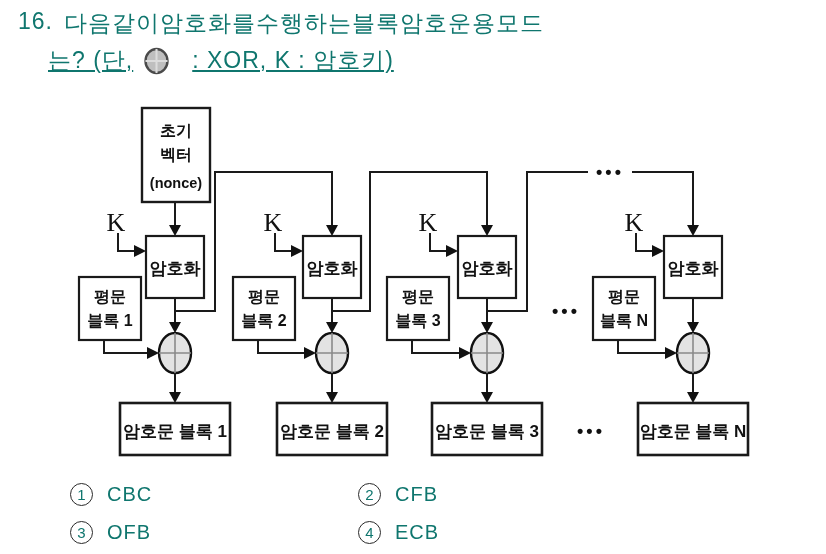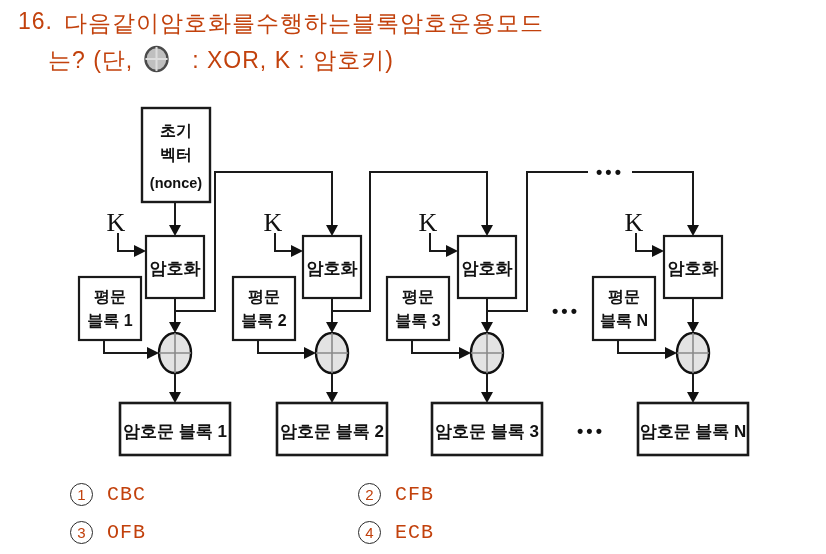--- a/index.html
+++ b/index.html
@@ -1,37 +1,37 @@
 <!DOCTYPE html>
 <html><head>
 <meta charset="utf-8">
 <style>
   html,body{margin:0;padding:0;background:#fff;}
   .page{
     position:relative;width:826px;height:554px;background:#fff;overflow:hidden;
-    font-family:"Liberation Sans",sans-serif;color:#c2410c;
+    font-family:"Liberation Sans",sans-serif;color:#0f766e;
   }
   .q-num{position:absolute;left:18px;top:8px;font-size:23px;letter-spacing:1px;}
   .q-line1{
     position:absolute;left:64px;top:8px;width:746px;font-size:23px;
     text-align:justify;text-align-last:justify;letter-spacing:1px;white-space:nowrap;
     display:flex;justify-content:flex-start;
   }
   .q-line1 span{white-space:pre;}
-  .q-line2{position:absolute;left:48px;top:45px;font-size:23px;display:flex;align-items:flex-start;letter-spacing:1px;}
+  .q-line2{position:absolute;left:48px;top:45px;font-size:23px;display:flex;align-items:center;letter-spacing:1px;text-decoration:underline;}
   .q-line2 .xor-glyph{margin:0 8px 0 10px;}
   .q-line2 .suffix{margin-left:14px;}
   .diagram-svg{position:absolute;left:0;top:0;}
   .opt{position:absolute;display:flex;align-items:center;gap:14px;}
   .opt-circle{
     width:23px;height:23px;border:1.6px solid #2a2a2a;border-radius:50%;
     display:flex;align-items:center;justify-content:center;
     font-size:15px;line-height:1;box-sizing:border-box;
   }
-  .opt-label{font-size:20px;letter-spacing:1px;font-family:Liberation Mono, monospace;}
+  .opt-label{font-size:20px;letter-spacing:1px;}
   .o1{left:70px;top:483px;}
   .o2{left:358px;top:483px;}
   .o3{left:70px;top:521px;}
   .o4{left:358px;top:521px;}
   
   text{font-family:"Liberation Sans",sans-serif;fill:#111;}
   .box-label{font-weight:bold;}
   .k-label{font-family:"Liberation Serif",serif;font-size:26px;}
   .dots{font-weight:bold;font-size:18px;letter-spacing:3px;fill:#111;}
 </style>

